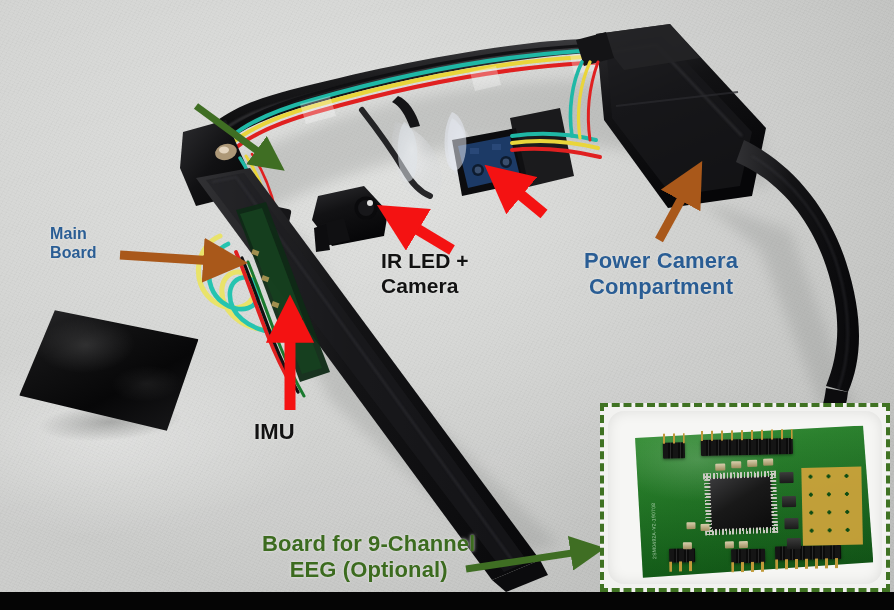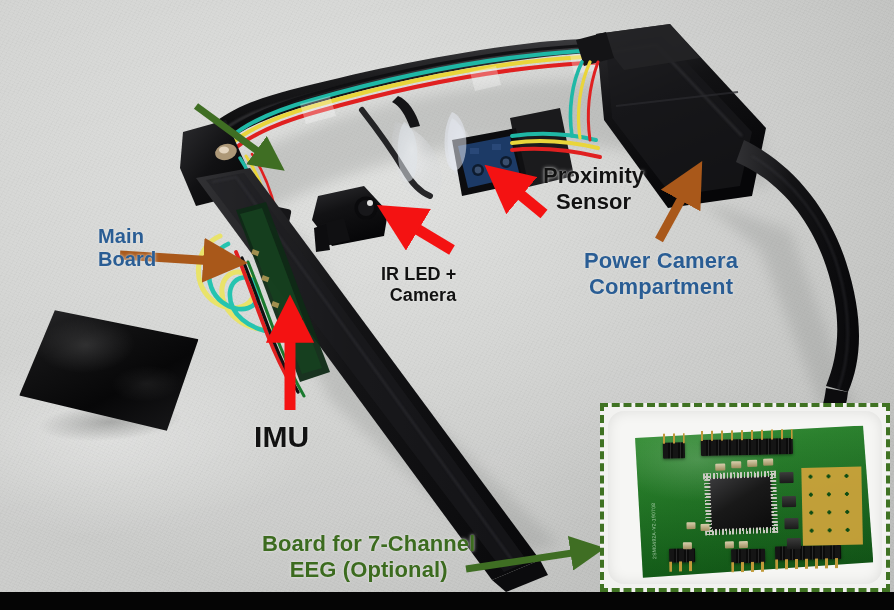--- a/index.html
+++ b/index.html
@@ -88,25 +88,25 @@
     white-space: pre-line;
     text-shadow: 0 0 2px rgba(233,234,232,.85), 0 0 4px rgba(233,234,232,.6);
   }
   .label.green { color: #3c6b1f; }
   .label.blue  { color: #2a5d94; }
   .label.black { color: #121212; }
   .label.center { text-align: center; }
   .label.left   { text-align: left; }
 
   #lbl-ppg        { left: 72px;  top: 57px;  font-size: 22px; text-align:center; }
-  #lbl-main-board { left: 50px;  top: 225px; font-size: 20px; text-align:left;margin-left:48px; }
-  #lbl-irled      { left: 381px; top: 264px; font-size: 18px; text-align:right; }
+  #lbl-main-board { left: 50px;  top: 225px; font-size: 16px; text-align:left; }
+  #lbl-irled      { left: 381px; top: 249px; font-size: 21px; text-align:left; }
   #lbl-proximity  { left: 543px; top: 163px; font-size: 22px; text-align:center; }
   #lbl-power      { left: 584px; top: 248px; font-size: 22px; text-align:center; }
-  #lbl-imu        { left: 254px; top: 419px; font-size: 30px; text-align:left; }
+  #lbl-imu        { left: 254px; top: 419px; font-size: 22px; text-align:left; }
   #lbl-eeg        { left: 262px; top: 531px; font-size: 22px; text-align:center; }
 
   
   #arrows { position:absolute; left:0; top:0; width:894px; height:610px; pointer-events:none; }
 
   
   #eeg-inset {
     left: 600px; top: 403px;
     width: 290px; height: 189px;
     border: 4px dashed #3f7222;
@@ -401,29 +401,27 @@
   </svg>
   </div>
 
 
   <div class="label blue left" id="lbl-main-board">Main
 Board</div>
 
   <div class="label black center" id="lbl-irled">IR LED +
 Camera</div>
 
-  <div class="label black center" id="lbl-proximity">Proximity
-Sensor</div>
 
   <div class="label blue center" id="lbl-power">Power Camera
 Compartment</div>
 
   <div class="label black left" id="lbl-imu">IMU</div>
 
-  <div class="label green center" id="lbl-eeg">Board for 7-Channel
+  <div class="label green center" id="lbl-eeg">Board for 9-Channel
 EEG (Optional)</div>
 
   <div class="obj" id="eeg-inset">
     <div class="card">
       <div class="pcb-wrap">
         <div class="pcb"></div>
         <div class="pcb-sheen"></div>
 
         <div class="silk vert" style="left:26px; top:132px;">2SM0492A-V2-190708</div>
 

